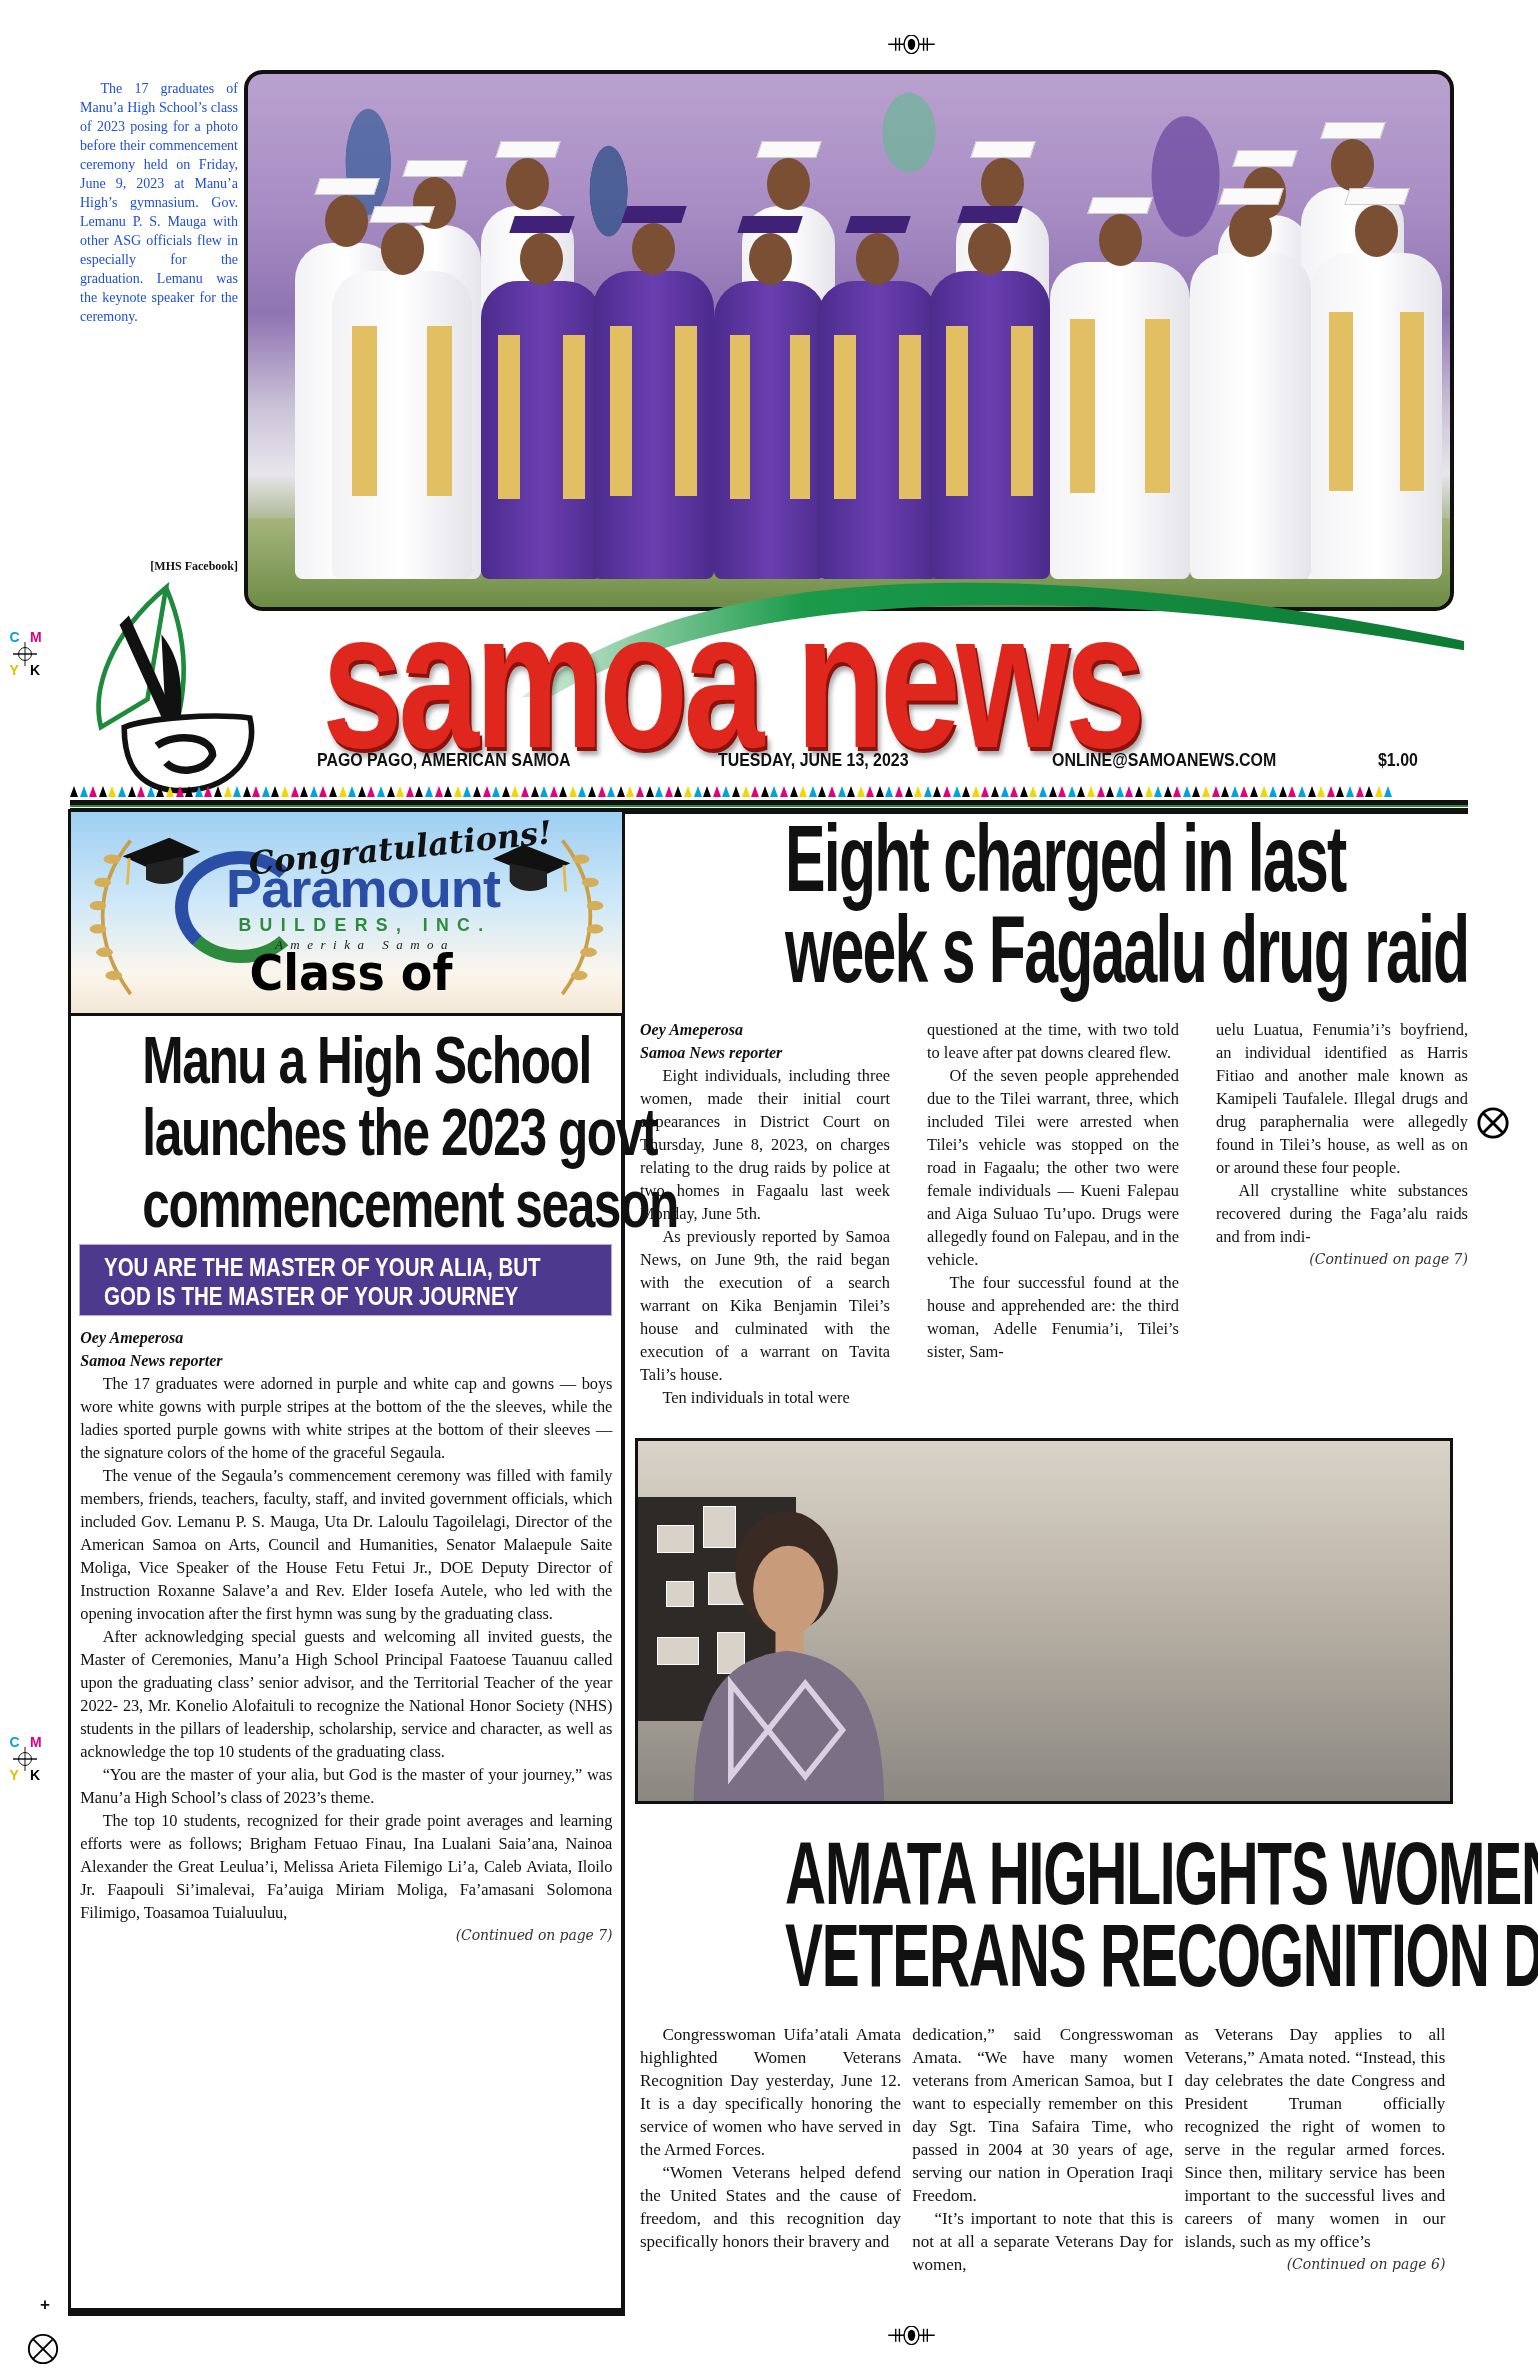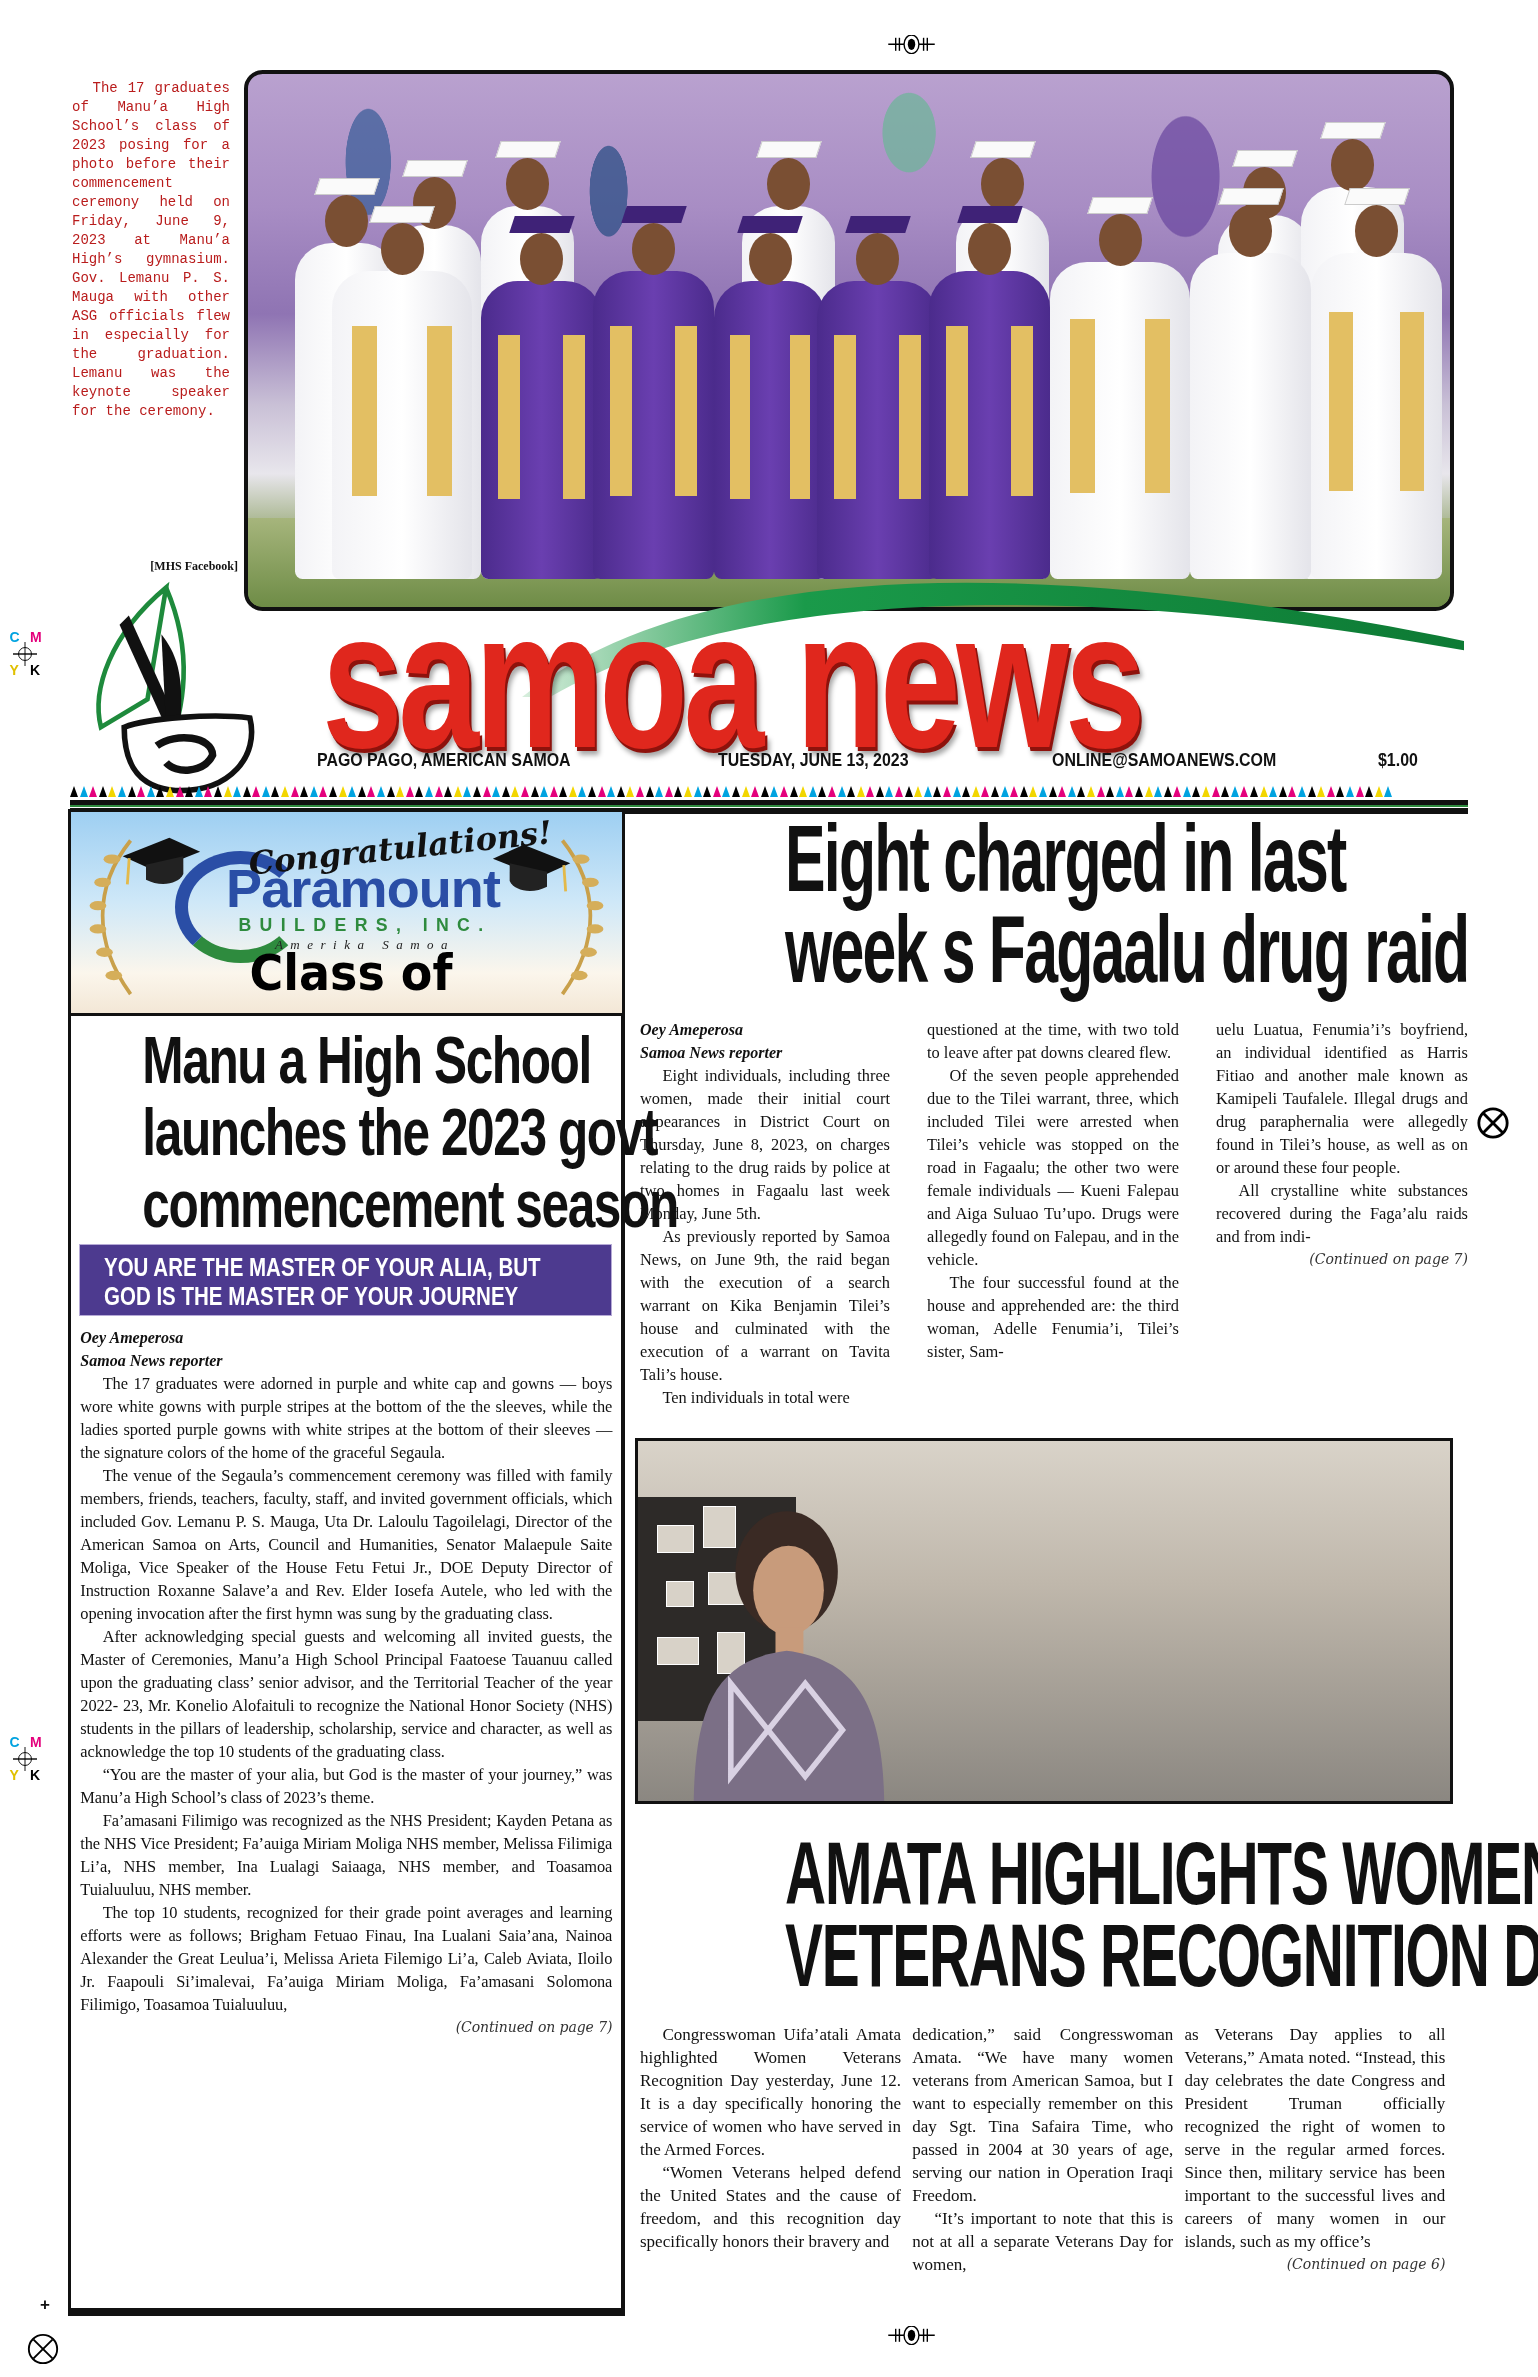--- a/index.html
+++ b/index.html
@@ -30,21 +30,21 @@
   .grad { position: absolute; bottom: 28px; border-radius: 37px 37px 7.5px 7.5px; }
   .grad.white { background: linear-gradient(90deg,#f3f3f6,#ffffff 50%,#e4e4ea); }
   .grad.purple { background: linear-gradient(90deg,#4b2b8c,#6a3fb0 50%,#4b2b8c); }
   .grad .stole { position:absolute; top: 18%; width: 18%; height: 55%; background: #e3bf63; }
   .grad .head { position:absolute; top: -48px; left: 50%; width: 43px; height: 52px; margin-left:-21.4px; border-radius: 50%; background:#7a4f33; }
   .grad .cap { position:absolute; top: -65px; left: 50%; width: 60px; height: 17px; margin-left:-30px; transform: skewX(-18deg); }
   .grad.white .cap { background:#fafafa; border:0.9px solid #ccc; }
   .grad.purple .cap { background:#3f2277; }
   .grass { position:absolute; left:0; right:0; bottom:0; height: 89px; background: linear-gradient(180deg,#a6b57c,#6e8c46); }
 
-  .caption { left: 72px; top: 79px; width: 158px; font-family: Liberation Mono, monospace; font-size: 14px; line-height: 19px; text-align: justify; text-indent: 20.5px; color:#b91c1c; }
+  .caption { left: 80px; top: 79px; width: 158px; font-family: Liberation Serif, serif; font-size: 14px; line-height: 19px; text-align: justify; text-indent: 20.5px; color:#1d4ed8; }
   .caption-credit { left: 80px; top: 559px; width: 158px; text-align: right; font-family: "Liberation Serif", serif; font-weight: bold; font-size: 12px; }
 
   
   .swoosh { left: 522px; top: 557px; width: 942px; height: 140px; }
   .logo-mark { left: 73px; top: 578px; width: 242px; height: 224px; }
   .paper-title {
     left: 322px; top: 606px; width: 1119px; height: 140px;
     font-family: "Liberation Sans", sans-serif; font-weight: bold; font-size: 186px; letter-spacing: -5.6px;
     line-height: 140px; color: #e0271d; transform: scaleX(0.78) scaleY(1.05); transform-origin: left top;
     text-shadow: 2.8px 3.7px 0 #8e120c, 5.6px 7.5px 5.6px rgba(0,0,0,.35);
@@ -480,21 +480,20 @@
     <span>GOD IS THE MASTER OF YOUR JOURNEY</span>
   </div>
   <div class="left-body">
     <div class="byline">Oey Ameperosa</div>
     <div class="byline">Samoa News reporter</div>
     <div class="body-text">
       <p>The 17 graduates were adorned in purple and white cap and gowns — boys wore white gowns with purple stripes at the bottom of the the sleeves, while the ladies sported purple gowns with white stripes at the bottom of their sleeves — the signature colors of the home of the graceful Segaula.</p>
       <p>The venue of the Segaula’s commencement ceremony was filled with family members, friends, teachers, faculty, staff, and invited government officials, which included Gov. Lemanu P. S. Mauga, Uta Dr. Laloulu Tagoilelagi, Director of the American Samoa on Arts, Council and Humanities, Senator Malaepule Saite Moliga, Vice Speaker of the House Fetu Fetui Jr., DOE Deputy Director of Instruction Roxanne Salave’a and Rev. Elder Iosefa Autele, who led with the opening invocation after the first hymn was sung by the graduating class.</p>
       <p>After acknowledging special guests and welcoming all invited guests, the Master of Ceremonies, Manu’a High School Principal Faatoese Tauanuu called upon the graduating class’ senior advisor, and the Territorial Teacher of the year 2022- 23, Mr. Konelio Alofaituli to recognize the National Honor Society (NHS) students in the pillars of leadership, scholarship, service and character, as well as acknowledge the top 10 students of the graduating class.</p>
       <p>“You are the master of your alia, but God is the master of your journey,” was Manu’a High School’s class of 2023’s theme.</p>
-      <p>Fa’amasani Filimigo was recognized as the NHS President; Kayden Petana as the NHS Vice President; Fa’auiga Miriam Moliga NHS member, Melissa Filimiga Li’a, NHS member, Ina Lualagi Saiaaga, NHS member, and Toasamoa Tuialuuluu, NHS member.</p>
       <p>The top 10 students, recognized for their grade point averages and learning efforts were as follows; Brigham Fetuao Finau, Ina Lualani Saia’ana, Nainoa Alexander the Great Leulua’i, Melissa Arieta Filemigo Li’a, Caleb Aviata, Iloilo Jr. Faapouli Si’imalevai, Fa’auiga Miriam Moliga, Fa’amasani Solomona Filimigo, Toasamoa Tuialuuluu,</p>
       <span class="continued">(Continued on page 7)</span>
     </div>
   </div>
 </div>
 
 <div class="abs headline-drug">
   <div>Eight charged in last</div>
   <div>week s Fagaalu drug raid</div>
 </div>

